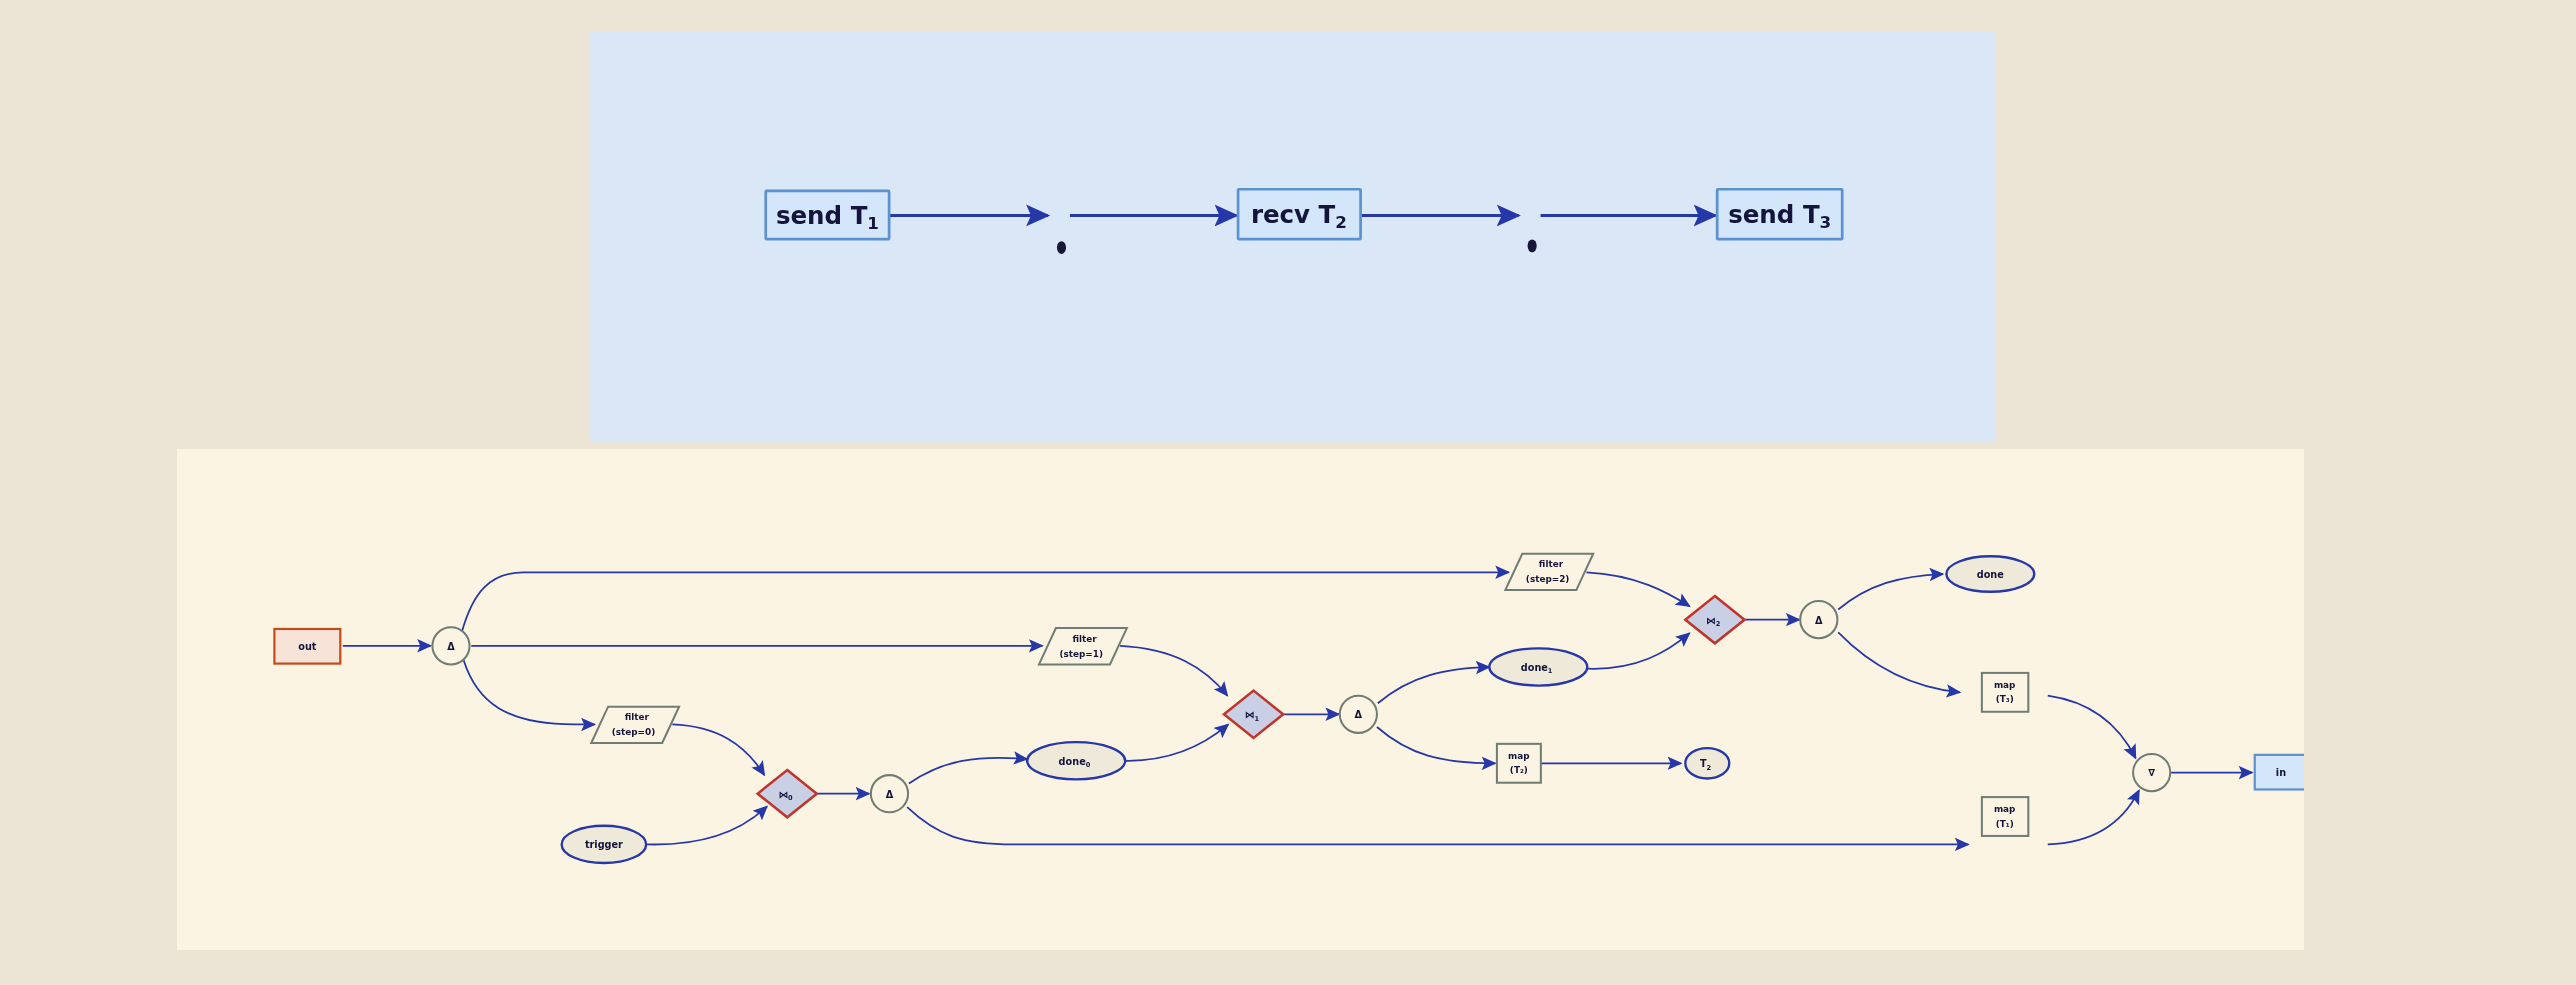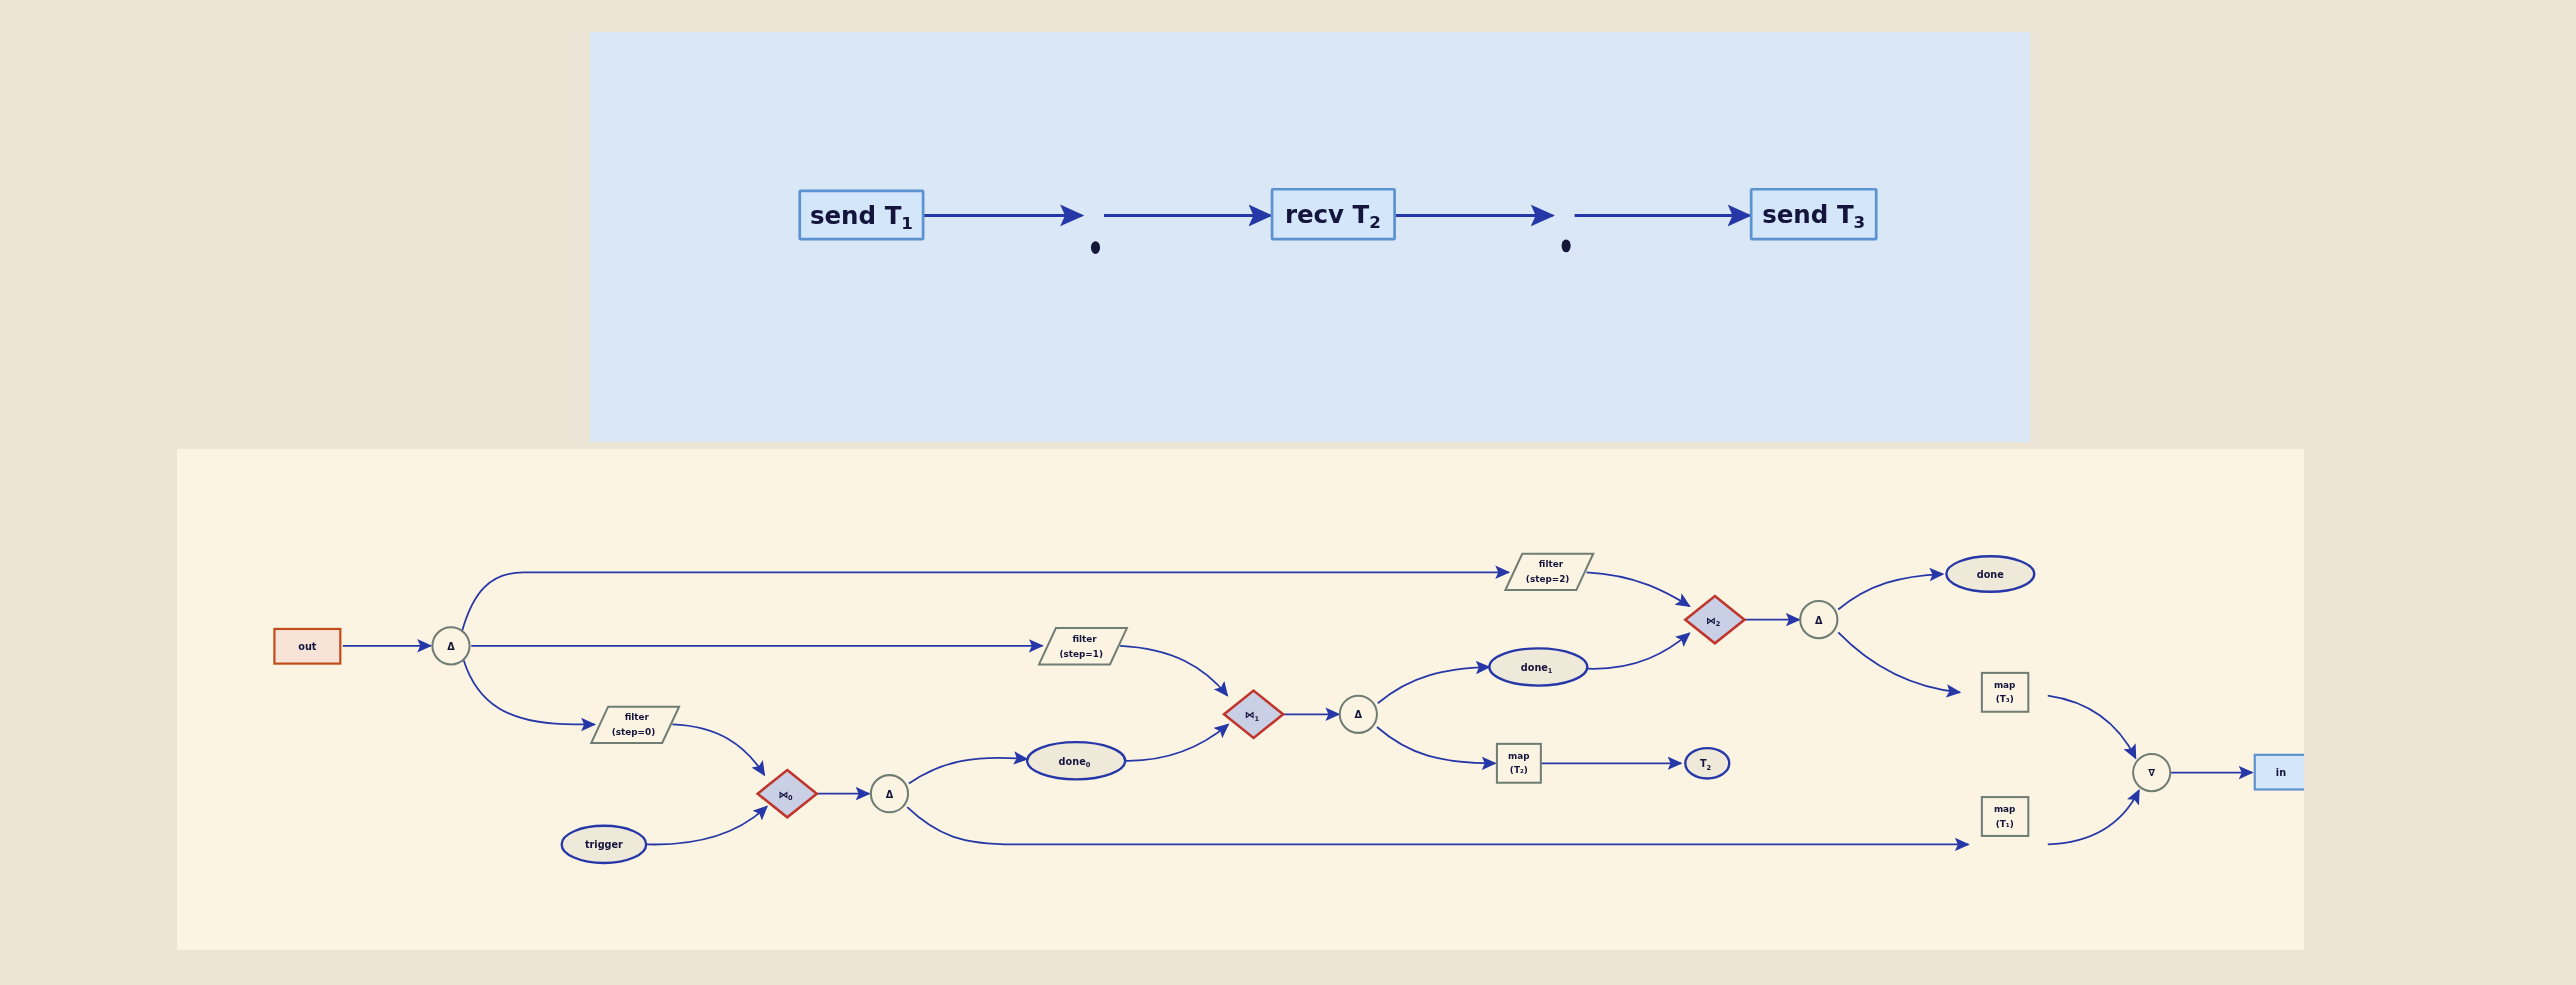--- a/index.html
+++ b/index.html
@@ -13,21 +13,20 @@
     height: 985px;
     background: #ece4d4;
     font-family: "DejaVu Sans", "Liberation Sans", sans-serif;
     overflow: hidden;
   }
   .panel { position: absolute; }
   #panel-protocol {
     left: 590px; top: 32px;
     width: 1406px; height: 410px;
     background: #d9e7f7;
-    padding-left: 34px;
   }
   #panel-dataflow {
     left: 177px; top: 449px;
     width: 2127px; height: 501px;
     background: #fcf4e2;
   }
   svg { display: block; }
   text { font-family: "DejaVu Sans", "Liberation Sans", sans-serif; }
   .nd-label {
     font-weight: bold;

